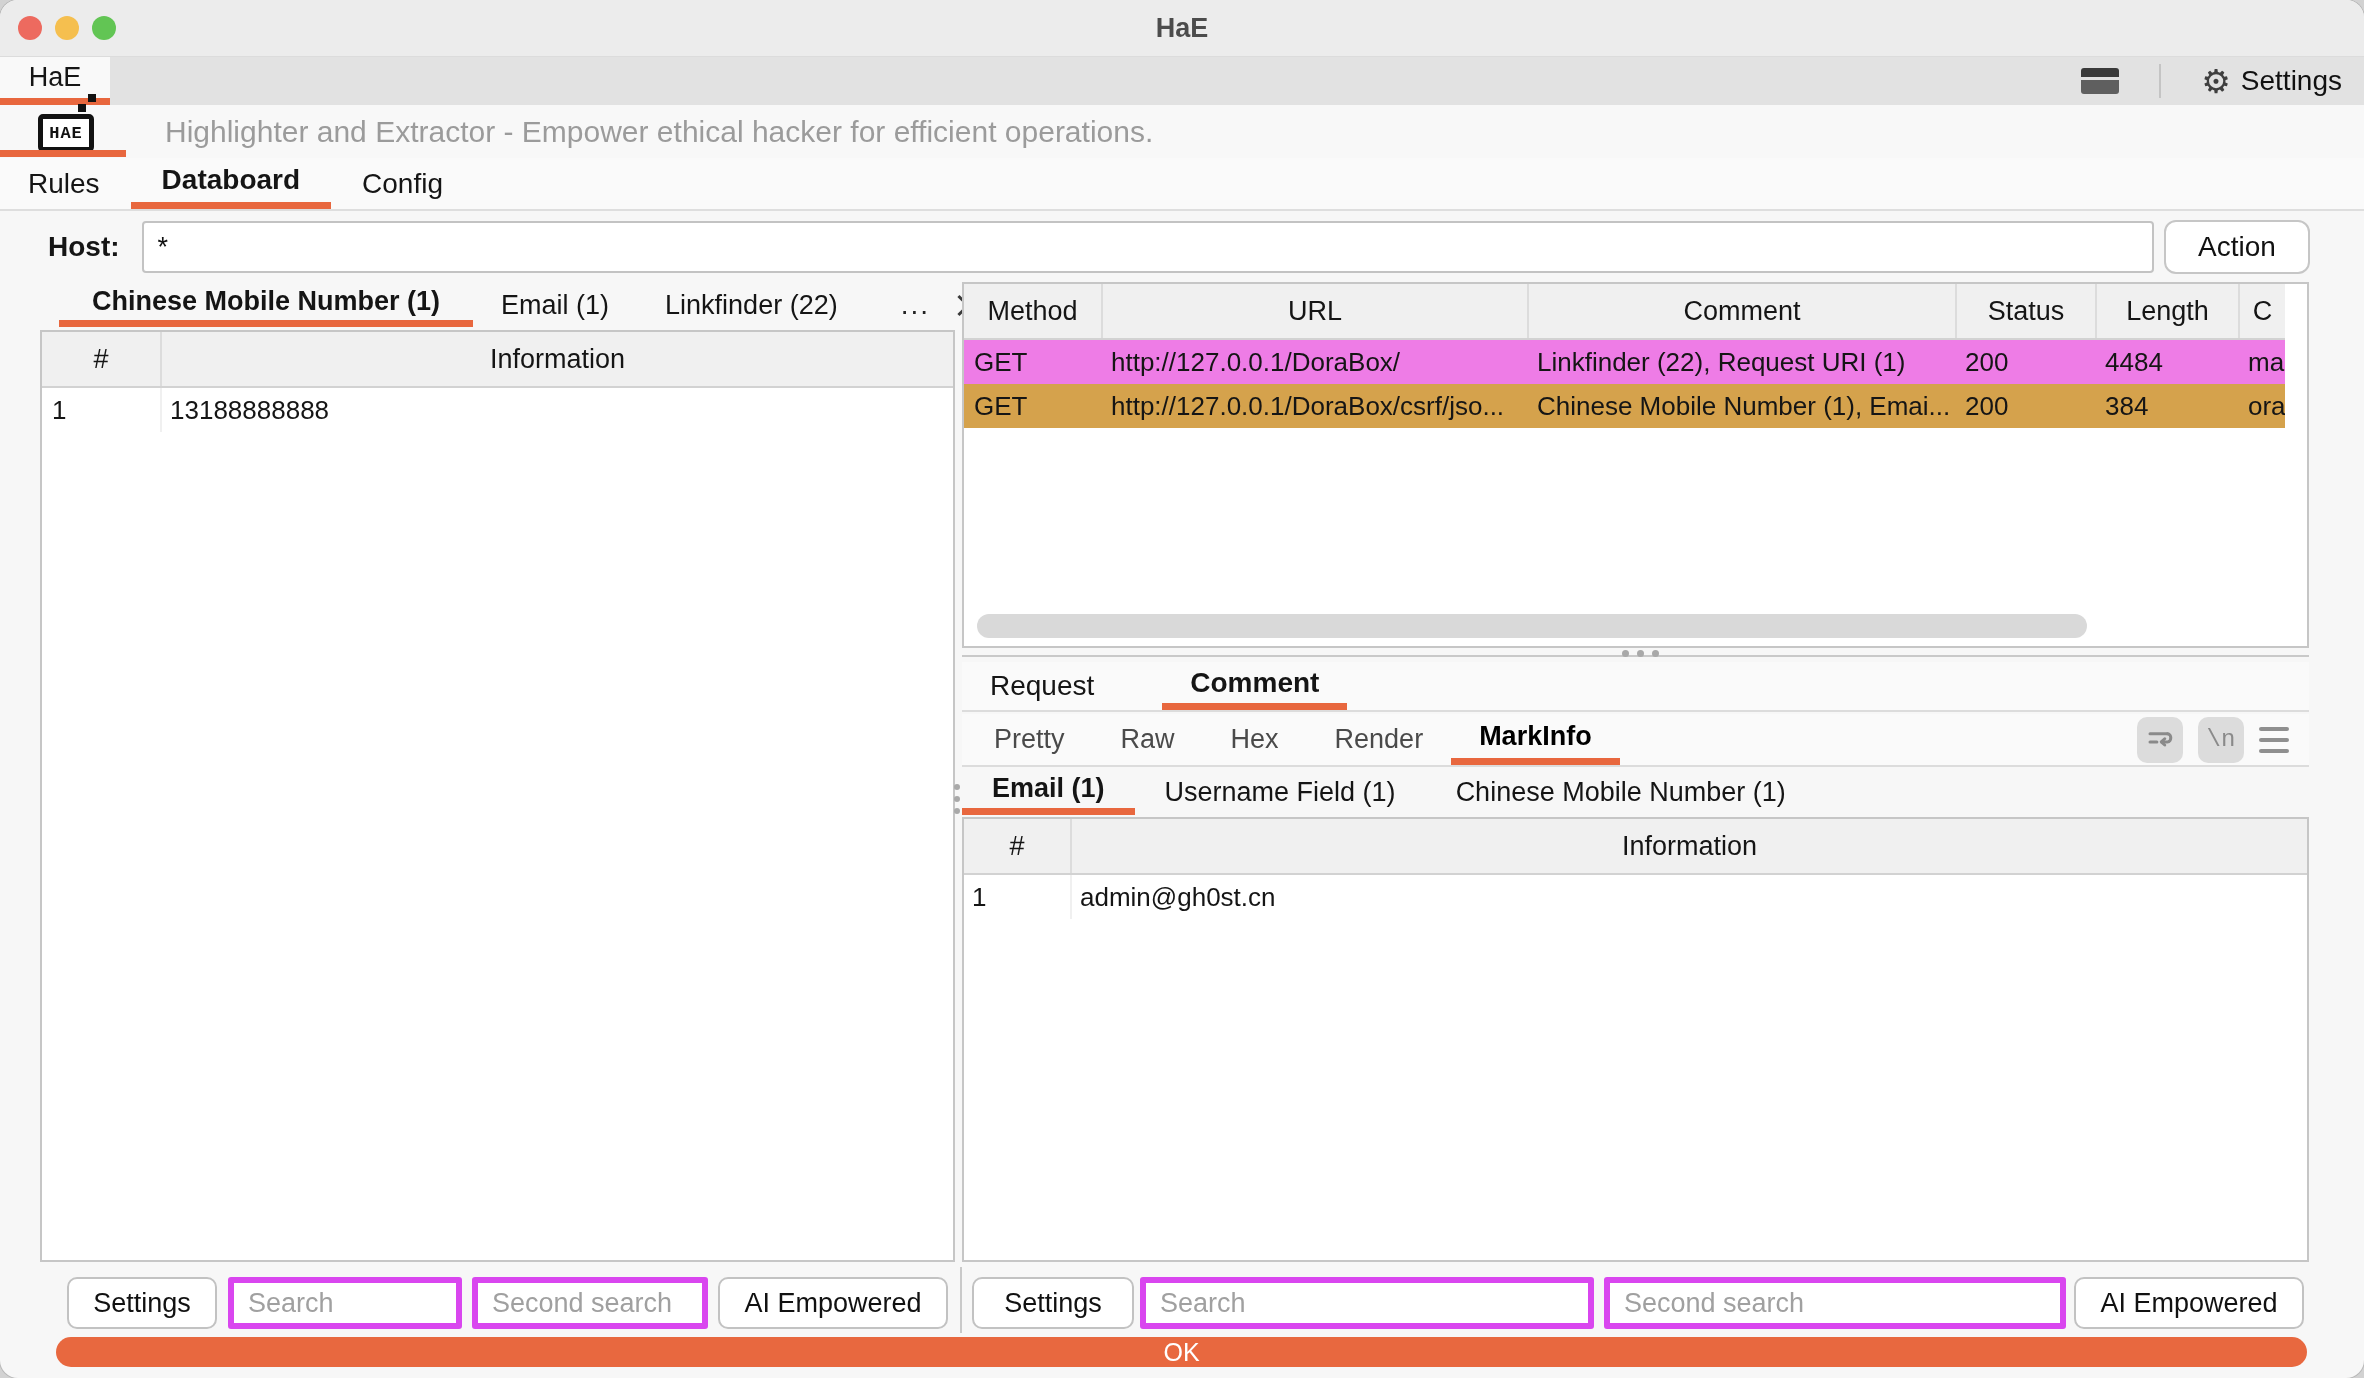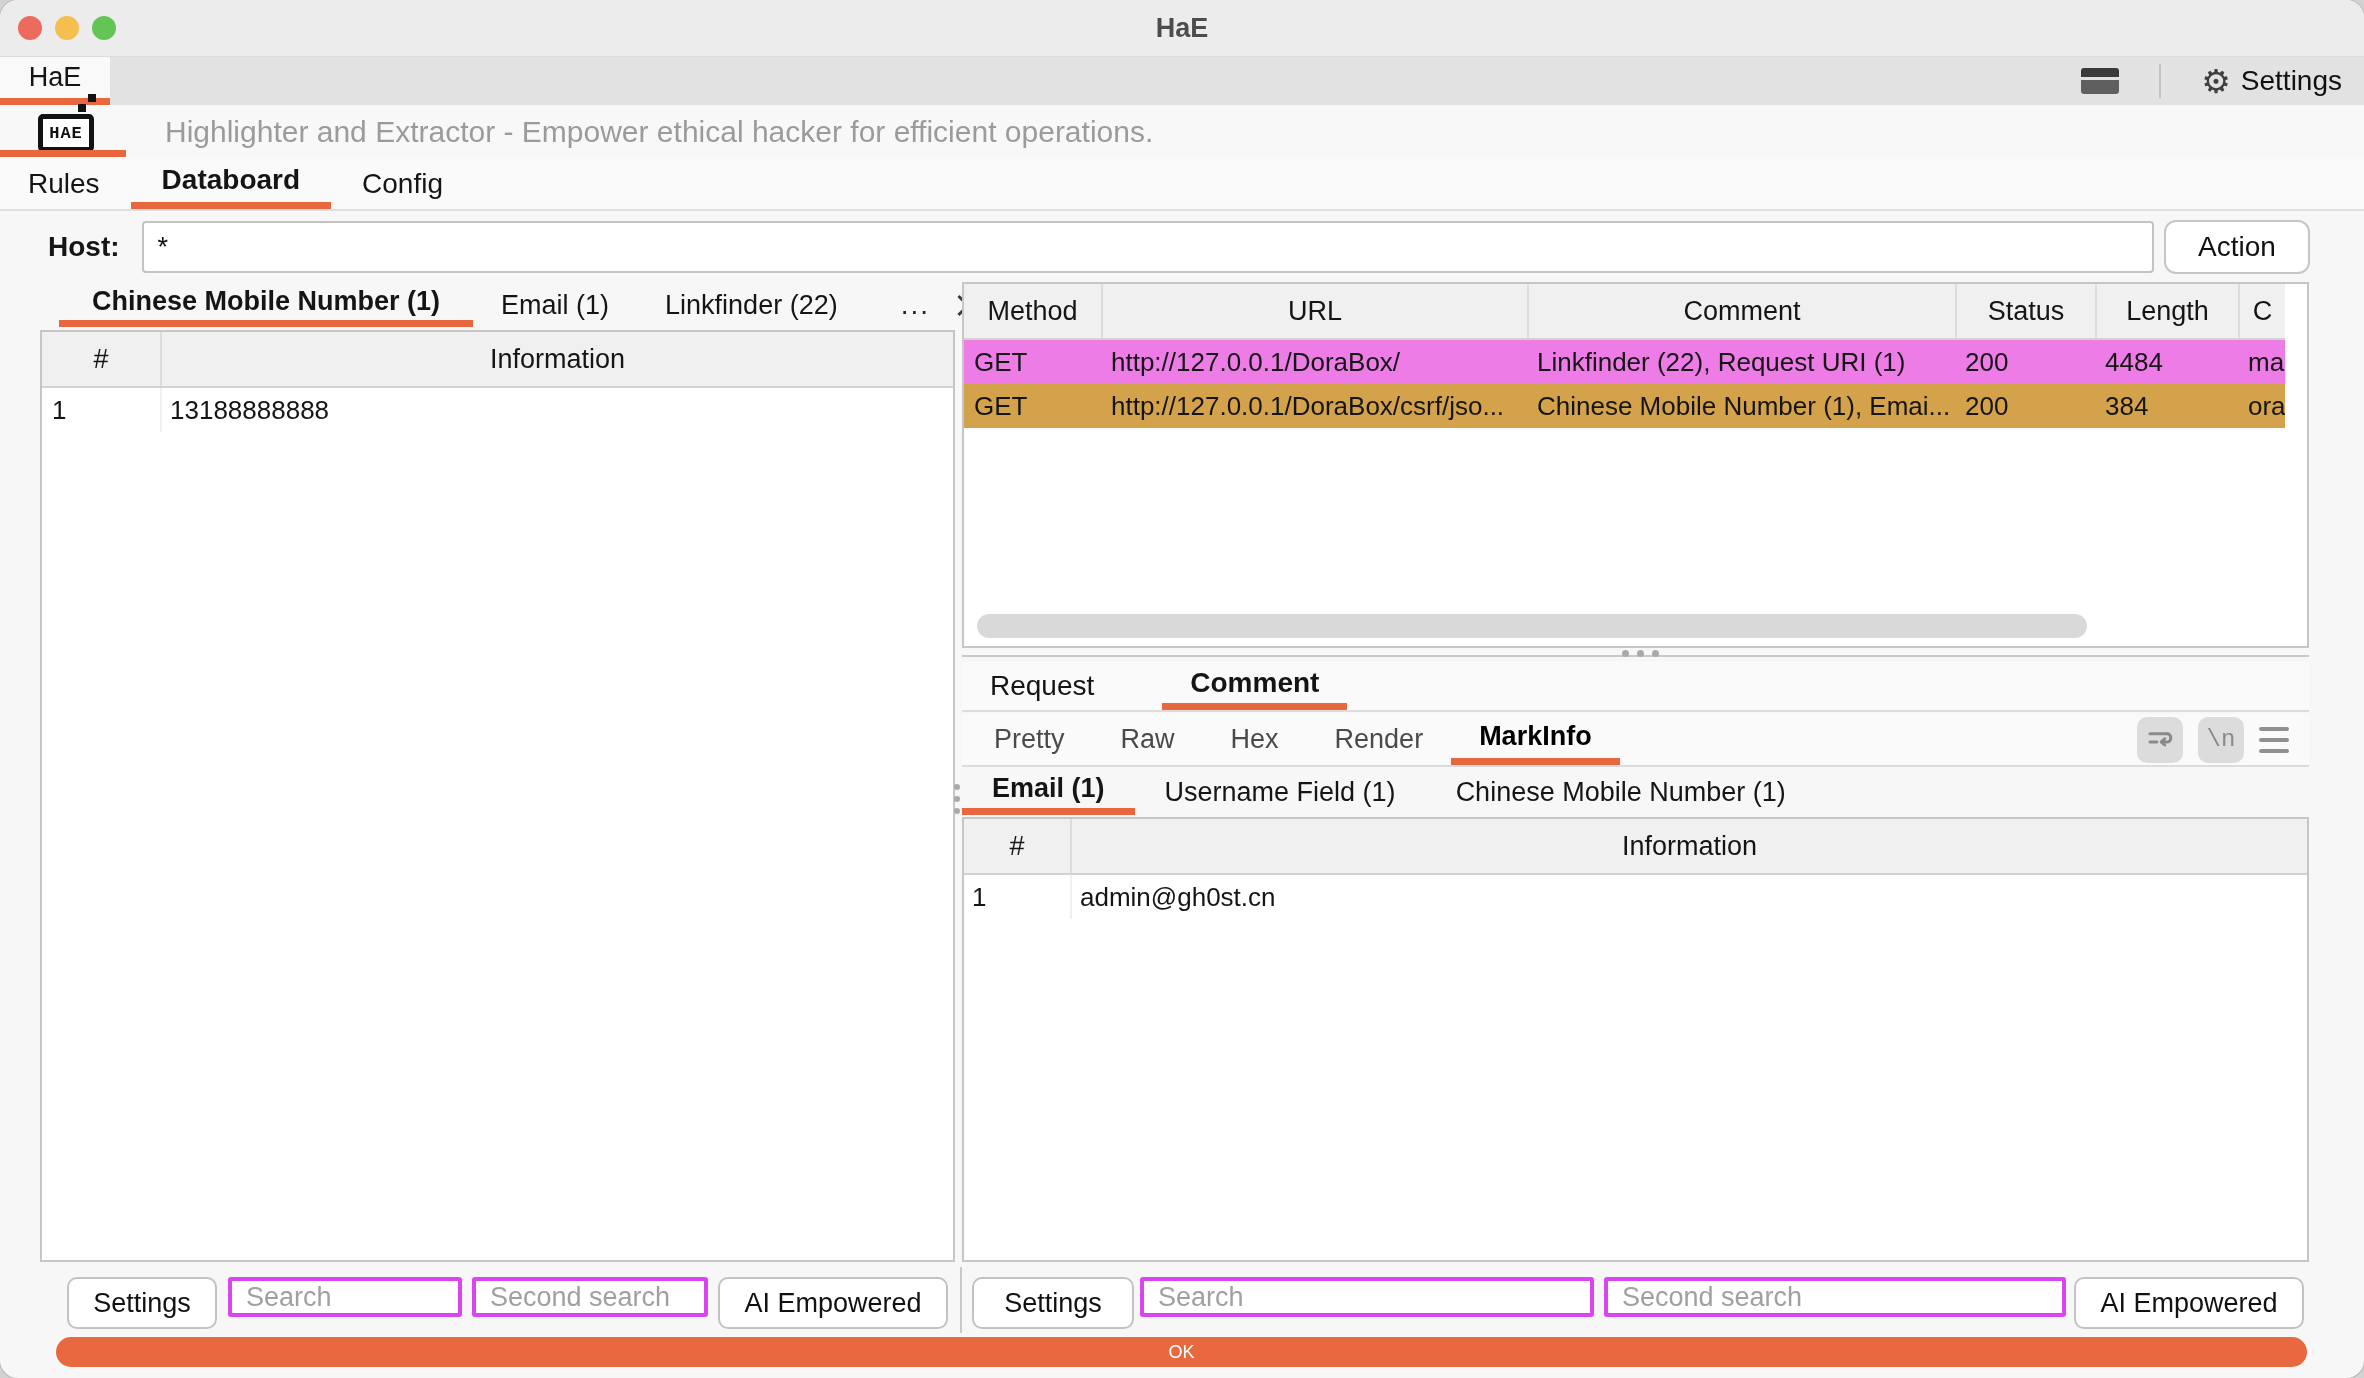--- a/index.html
+++ b/index.html
@@ -93,26 +93,26 @@
   .burger span { width:30px; height:4px; background:#8f8f8f; border-radius:2px; }
   .mark-row { position:absolute; left:962px; top:769px; width:1347px; height:46px; display:flex; font-size:27px; }
   .mark-tab { display:flex; align-items:center; padding:0 30px; white-space:nowrap; }
   .mark-tab.active { font-weight:bold; border-bottom:7px solid #e8673e; }
   .resp-table { left:962px; top:817px; width:1347px; height:445px; }
   .col-idx2 { width:108px; }
   .td.col-idx2 { border-right:2px solid #f0f0f0; }
   
   .footer { position:absolute; left:0; top:1277px; right:0; height:54px; }
   .footer .btn { position:absolute; height:52px; border:2px solid #c2c2c2; border-radius:10px; background:#fff; font-size:27px; font-family:inherit; color:#111; }
-  .footer .finput { position:absolute; height:40px; border:4px solid #d946ef; border-radius:3px; background:#fff; font-size:27px; padding:0 14px; font-family:inherit; color:#111; }
+  .footer .finput { position:absolute; height:52px; border:6px solid #d946ef; border-radius:3px; background:#fff; font-size:27px; padding:0 14px; font-family:inherit; color:#111; }
   .footer .finput::placeholder, .host-input::placeholder { color:#a0a0a0; }
   .f-div { position:absolute; left:960px; top:-10px; width:2px; height:66px; background:#c9c9c9; }
   
   .okbar { position:absolute; left:56px; top:1337px; width:2251px; height:30px; background:#e8683f; border-radius:15px; display:flex; align-items:center; justify-content:center; }
-  .ok-text { color:#fff; font-size:18px; }
+  .ok-text { color:#fff; font-size:25px; }
   .wrap-svg { stroke:#8a8a8a; stroke-width:2.4; fill:none; stroke-linecap:round; stroke-linejoin:round; }
 </style>
 </head>
 <body>
 
 <div class="window">
 
   <div class="titlebar">
     <div class="traffic">
       <span class="tl red"></span>

